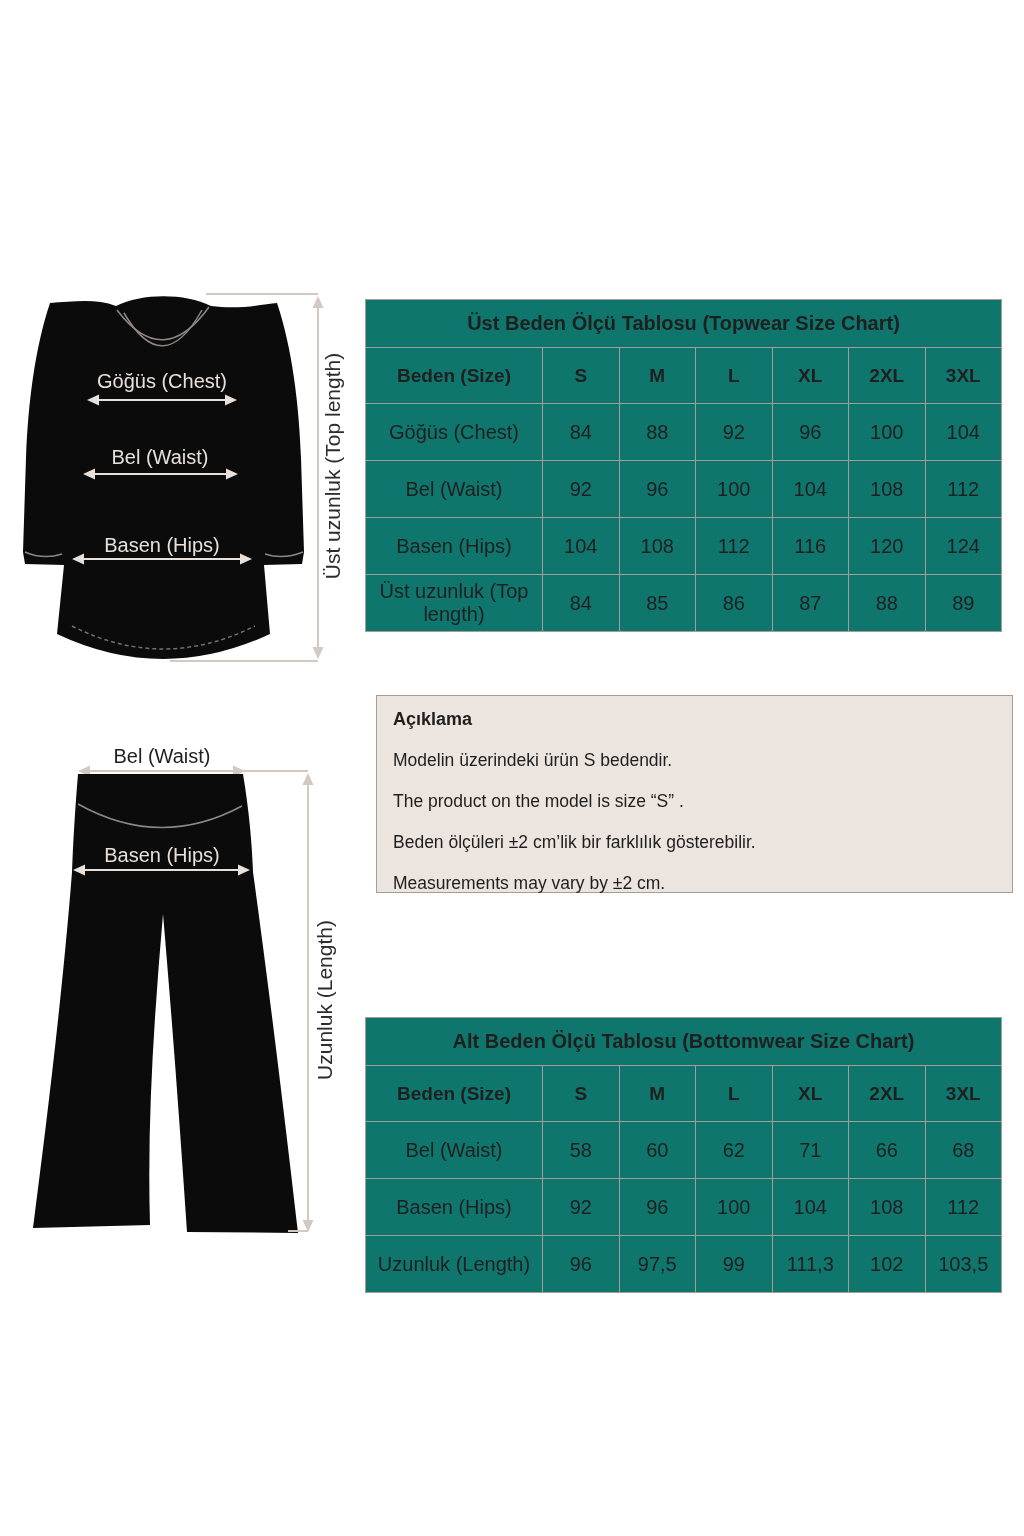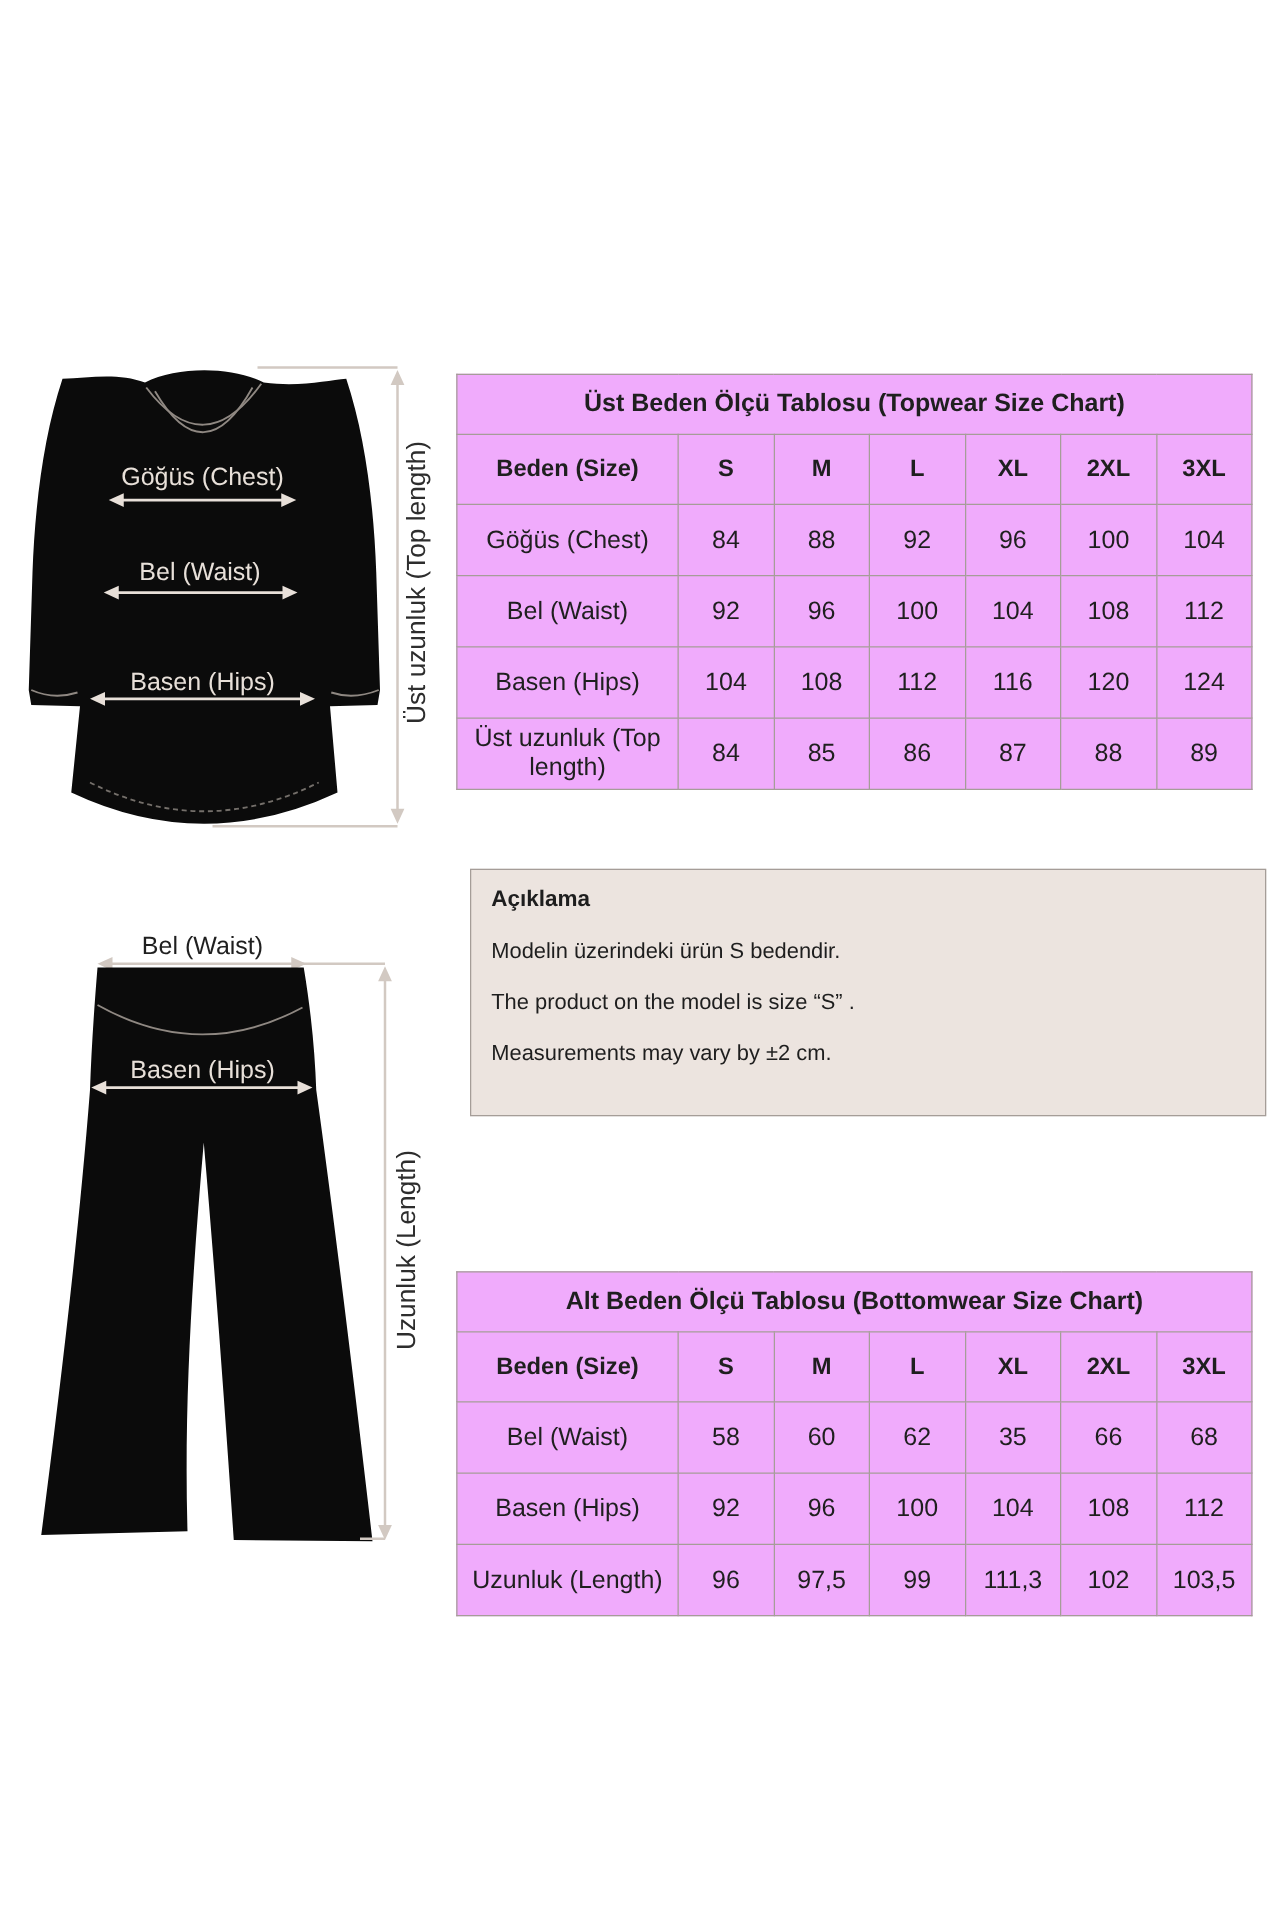--- a/index.html
+++ b/index.html
@@ -9,21 +9,21 @@
     font-family:"Liberation Sans","DejaVu Sans",sans-serif;
     color:#1e1e1e;
   }
   .diagram { position:absolute; }
   .svg-topwear { left:20px; top:288px; }
   .svg-bottomwear { left:20px; top:736px; }
 
   table.size-table {
     position:absolute; left:365px; width:637px;
     border-collapse:collapse; table-layout:fixed;
-    background:#f0abfc;
+    background:#0f766e;
   }
   .tbl-topwear { top:299px; }
   .tbl-bottomwear { top:1017px; }
   table.size-table td {
     border:1px solid #a59d98; text-align:center;
     font-size:20px; color:#1f1f1f; padding:0;
   }
   td.title-cell { height:47px; font-weight:bold; font-size:18px; }
   tr.header-row td { height:55px; font-weight:bold; font-size:19px; }
   tr.data-row td { height:56px; }
@@ -150,20 +150,21 @@
         <td>88</td>
         <td>89</td>
       </tr>
     </tbody>
   </table>
 
   <div class="note-box">
     <div class="note-title">Açıklama</div>
     <p>Modelin üzerindeki ürün S bedendir.</p>
     <p>The product on the model is size “S” .</p>
+    <p>Beden ölçüleri ±2 cm’lik bir farklılık gösterebilir.</p>
     <p>Measurements may vary by ±2 cm.</p>
   </div>
 
   <svg class="diagram svg-bottomwear" width="335" height="507" viewBox="0 0 335 507">
 
     <text class="dark-label" x="142" y="27" text-anchor="middle">Bel (Waist)</text>
     <line class="guide" x1="68" y1="35" x2="288" y2="35"></line>
     <polygon class="guide-head" points="58,35 70,29.5 70,40.5"></polygon>
     <polygon class="guide-head" points="225,35 213,29.5 213,40.5"></polygon>
 
@@ -206,21 +207,21 @@
         <td>L</td>
         <td>XL</td>
         <td>2XL</td>
         <td>3XL</td>
       </tr>
       <tr class="data-row">
         <td class="label-cell">Bel (Waist)</td>
         <td>58</td>
         <td>60</td>
         <td>62</td>
-        <td>35</td>
+        <td>71</td>
         <td>66</td>
         <td>68</td>
       </tr>
       <tr class="data-row">
         <td class="label-cell">Basen (Hips)</td>
         <td>92</td>
         <td>96</td>
         <td>100</td>
         <td>104</td>
         <td>108</td>

